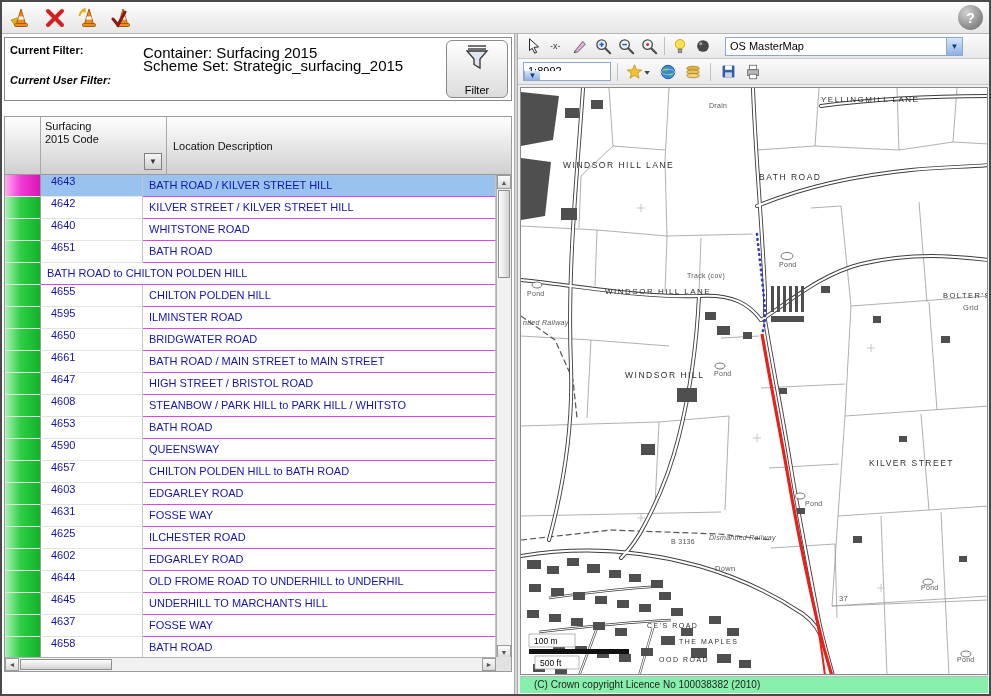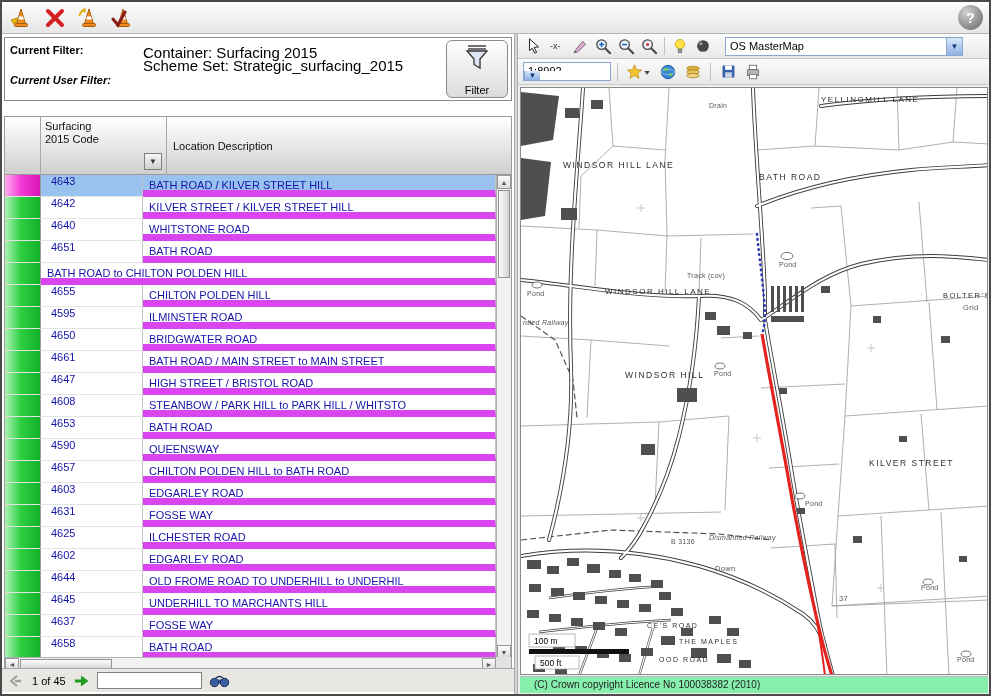--- a/index.html
+++ b/index.html
@@ -32,21 +32,21 @@
   #hdr-desc{left:162px;width:344px;border-right:none;display:flex;align-items:center;padding-left:6px;}
   #code-filter-btn{position:absolute;right:4px;bottom:5px;width:18px;height:17px;border:1px solid #808080;
     background:linear-gradient(#f6f6f6,#cfcfcf);font-size:8px;color:#333;display:flex;align-items:center;justify-content:center;cursor:pointer;}
   #grid-rows{position:absolute;left:0;top:58px;width:491px;height:484px;overflow:hidden;}
   .row{display:flex;height:22px;background:#fff;cursor:pointer;}
   .cell-strip{width:36px;border-right:1px solid #9a9a9a;border-bottom:1px solid #e2e2e2;}
   .cell-strip.green{background:linear-gradient(90deg,#aef2b6,#2ecf43 45%,#13b22b);}
   .cell-strip.magenta{background:linear-gradient(90deg,#ffaef0,#f23bd4 45%,#d916b8);}
   .cell-code{width:102px;border-right:1px solid #c4c4c4;border-bottom:1px solid #e4e4e4;
     font-size:11px;color:#1414a8;padding:0 0 0 10px;white-space:nowrap;overflow:hidden;}
-  .cell-desc{flex:1;border-right:1px solid #c4c4c4;border-bottom:7px solid #d946ef;
+  .cell-desc{flex:1;border-right:1px solid #c4c4c4;border-bottom:1px solid #d946ef;
     font-size:11px;color:#1414a8;padding:4px 0 0 6px;white-space:nowrap;overflow:hidden;}
   .row.selected .cell-code,.row.selected .cell-desc{background:#9ac2ee;}
   
   #vscroll{position:absolute;right:0;top:58px;width:15px;height:484px;background:#f1f1f1;border-left:1px solid #b0b0b0;}
   #hscroll{position:absolute;left:0;bottom:0;width:491px;height:14px;background:#f1f1f1;border-top:1px solid #b0b0b0;}
   .sb-btn{position:absolute;background:linear-gradient(#fcfcfc,#d9d9d9);border:1px solid #9a9a9a;
     color:#555;font-size:7px;display:flex;align-items:center;justify-content:center;cursor:pointer;}
   .sb-thumb{position:absolute;background:linear-gradient(90deg,#fdfdfd,#d2d2d2);border:1px solid #909090;cursor:grab;}
   #hscroll .sb-thumb{background:linear-gradient(#fdfdfd,#d2d2d2);}
   #scroll-corner{position:absolute;right:0;bottom:0;width:15px;height:14px;background:#e2e2e2;}
@@ -270,38 +270,20 @@
         <div class="sb-btn" style="left:0;bottom:0;width:14px;height:14px;">▼</div>
       </div>
       <div id="hscroll">
         <div class="sb-btn" style="left:0;top:0;width:14px;height:13px;">◄</div>
         <div class="sb-thumb" style="left:15px;top:1px;width:92px;height:11px;"></div>
         <div class="sb-btn" style="right:0;top:0;width:14px;height:13px;">►</div>
       </div>
       <div id="scroll-corner"></div>
     </div>
 
-    <div id="statusbar">
-      <svg width="16" height="14" viewBox="0 0 16 14">
-        <path d="M12 7 H6" stroke="#a0a0a0" stroke-width="2.4"></path>
-        <path d="M8 2 L2 7 L8 12" fill="none" stroke="#a0a0a0" stroke-width="2"></path>
-      </svg>
-      <span class="pos">1 of 45</span>
-      <svg width="17" height="14" viewBox="0 0 17 14">
-        <path d="M2 7 H9" stroke="#1e9c1e" stroke-width="3"></path>
-        <path d="M8 1.5 L15.5 7 L8 12.5 Z" fill="#1e9c1e"></path>
-      </svg>
-      <input id="find-input" value="" style="">
-      <svg width="21" height="14" viewBox="0 0 21 14">
-        <path d="M7 4 Q10.5 1 14 4" fill="none" stroke="#1c2f55" stroke-width="1.4"></path>
-        <rect x="8.8" y="5.5" width="3.4" height="4" fill="#3b5fa0"></rect>
-        <circle cx="5.5" cy="8.5" r="4.2" fill="#3b5fa0" stroke="#1c2f55" stroke-width="1"></circle>
-        <circle cx="15.5" cy="8.5" r="4.2" fill="#3b5fa0" stroke="#1c2f55" stroke-width="1"></circle>
-      </svg>
-    </div>
   </div>
 
   <div id="splitter"></div>
 
   <div id="right-panel">
 
     <div class="mtb" id="map-toolbar1">
       <div class="micon">
         <svg width="18" height="18" viewBox="0 0 20 20">
           <path d="M5 2 L15 11 L10 11.5 L13 17 L10.8 18 L8 12.5 L5 15 Z" fill="#fff" stroke="#222" stroke-width="1.1"></path>

